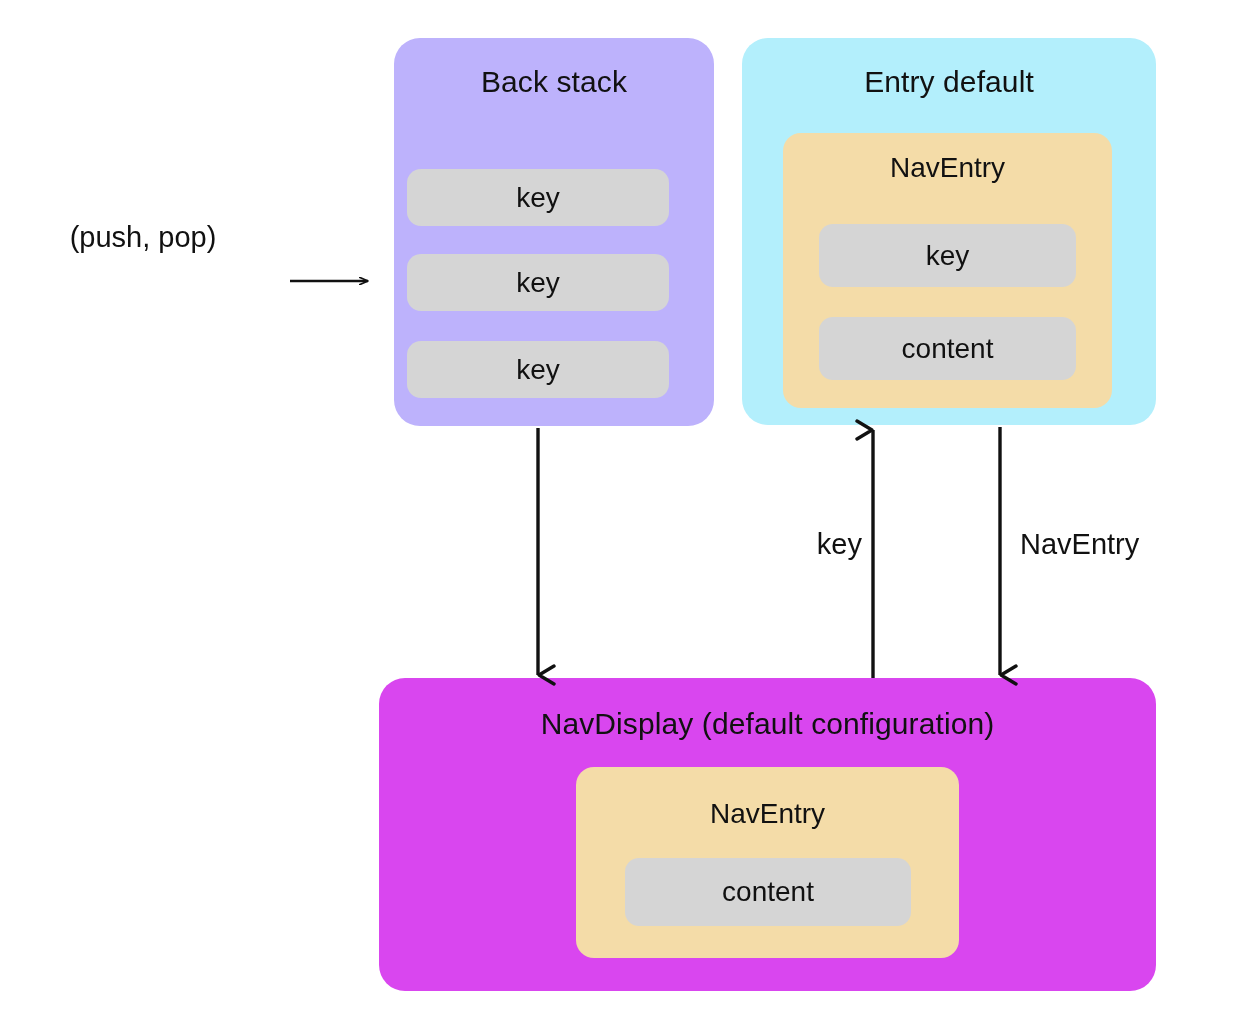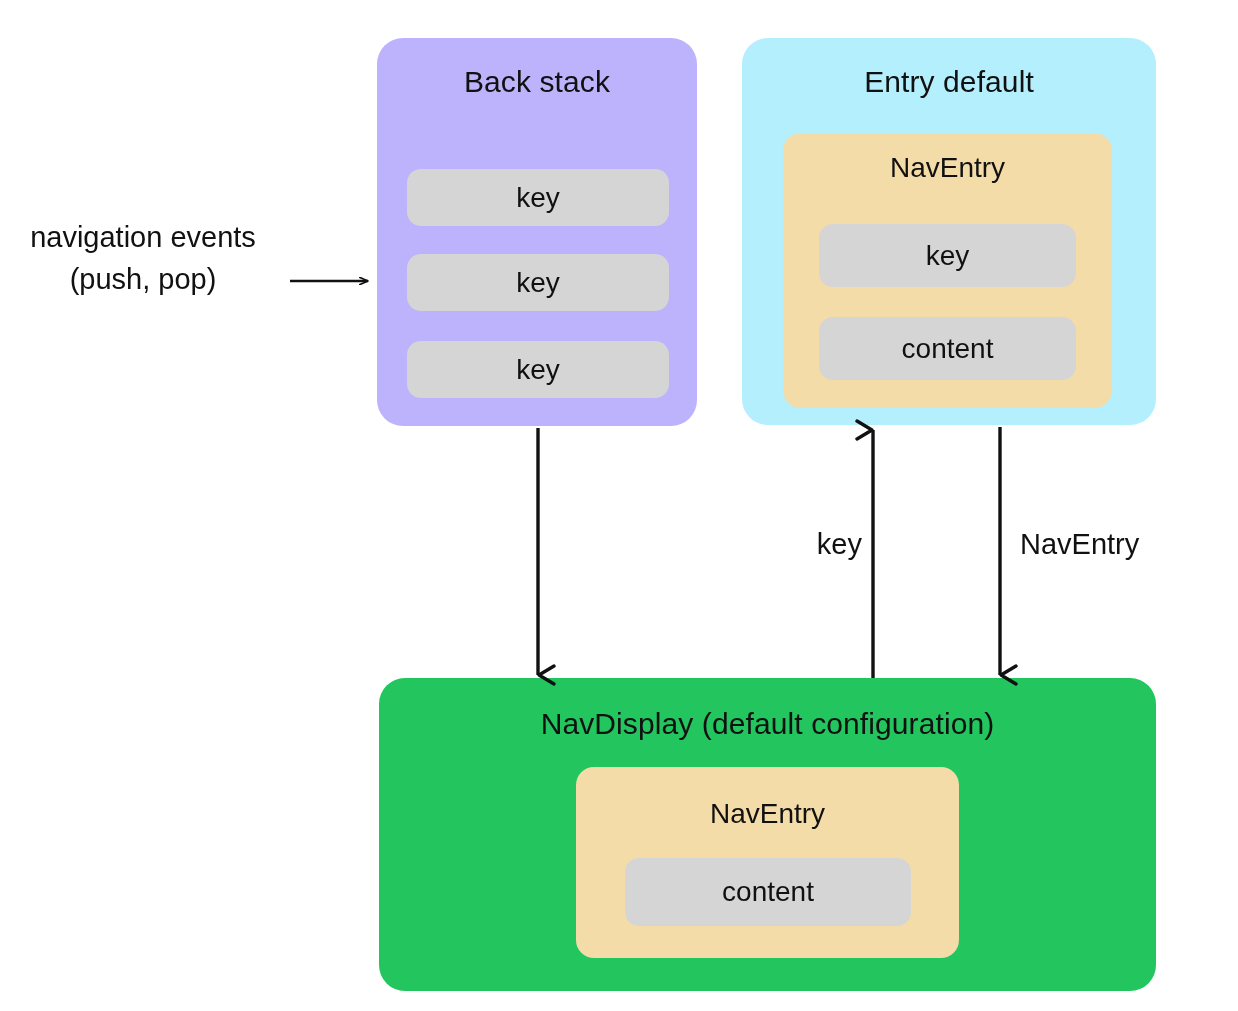--- a/index.html
+++ b/index.html
@@ -36,21 +36,21 @@
     font-size: 30px;
     line-height: 36px;
     font-weight: 400;
     color: #111111;
     letter-spacing: 0.1px;
     white-space: nowrap;
   }
 
   
   #back-stack {
-    left: 377px;
+    left: 394px;
     top: 38px;
     width: 320px;
     height: 388px;
     background: #BDB2FC;
   }
   #back-stack .box-title { top: 26px; }
 
   
   #entry-provider {
     left: 742px;
@@ -60,21 +60,21 @@
     background: #B3EFFC;
   }
   #entry-provider .box-title { top: 26px; }
 
   
   #nav-display {
     left: 379px;
     top: 678px;
     width: 777px;
     height: 313px;
-    background: #22c55e;
+    background: #d946ef;
   }
   #nav-display .box-title { top: 28px; }
 
   
   .nav-entry {
     position: absolute;
     background: #F4DCA8;
     border-radius: 18px;
     box-sizing: border-box;
   }
@@ -171,21 +171,20 @@
   }
   #label-key      { left: 806px; top: 527px; width: 56px; text-align: right; }
   #label-naventry { left: 1020px; top: 527px; text-align: left; }
 </style>
 </head>
 <body>
 
 <div id="canvas">
 
   <div id="nav-events-caption">
-    <span class="line">navigation events</span>
     <span class="line">(push, pop)</span>
   </div>
 
   <div class="box" id="back-stack">
     <div class="box-title">Back stack</div>
   </div>
   <div class="pill bs-pill" id="bs-pill-0">key</div>
   <div class="pill bs-pill" id="bs-pill-1">key</div>
   <div class="pill bs-pill" id="bs-pill-2">key</div>
 

